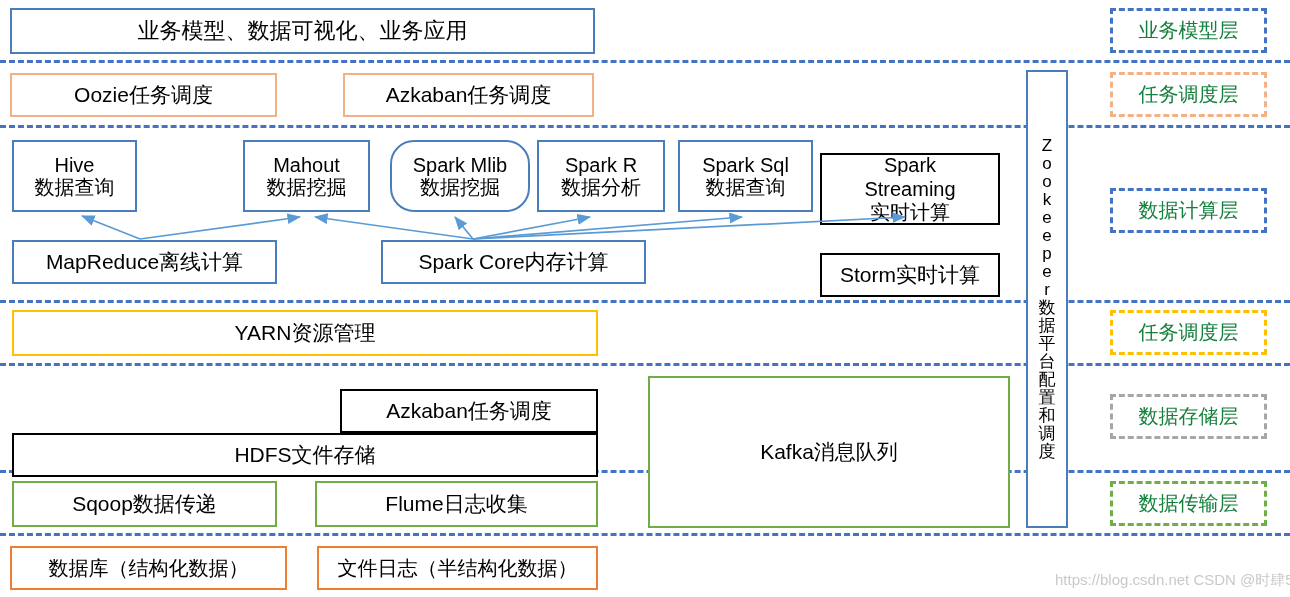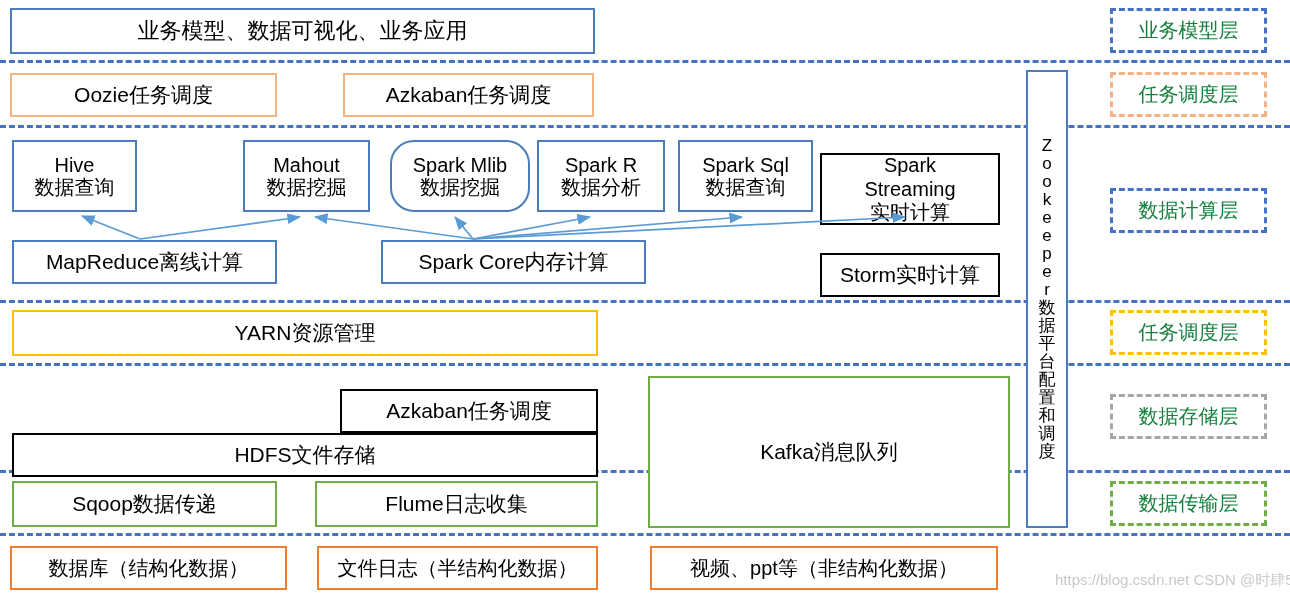--- a/index.html
+++ b/index.html
@@ -104,21 +104,20 @@
 
   <div class="box b-gray" style="left:340px;top:376px;width:258px;height:44px;font-size:21px;">Azkaban任务调度</div>
   <div class="box b-gray" style="left:12px;top:420px;width:586px;height:44px;font-size:21px;">HDFS文件存储</div>
   <div class="box b-green" style="left:648px;top:376px;width:362px;height:152px;font-size:21px;">Kafka消息队列</div>
 
   <div class="box b-green" style="left:12px;top:481px;width:265px;height:46px;font-size:21px;">Sqoop数据传递</div>
   <div class="box b-green" style="left:315px;top:481px;width:283px;height:46px;font-size:21px;">Flume日志收集</div>
 
   <div class="box b-orange2" style="left:10px;top:546px;width:277px;height:44px;font-size:20px;">数据库（结构化数据）</div>
   <div class="box b-orange2" style="left:317px;top:546px;width:281px;height:44px;font-size:20px;">文件日志（半结构化数据）</div>
-  <div class="box b-orange2" style="left:650px;top:546px;width:348px;height:44px;font-size:20px;">视频、ppt等（非结构化数据）</div>
 
   <div id="zk">
     <span>Z</span>
     <span>o</span>
     <span>o</span>
     <span>k</span>
     <span>e</span>
     <span>e</span>
     <span>p</span>
     <span>e</span>

